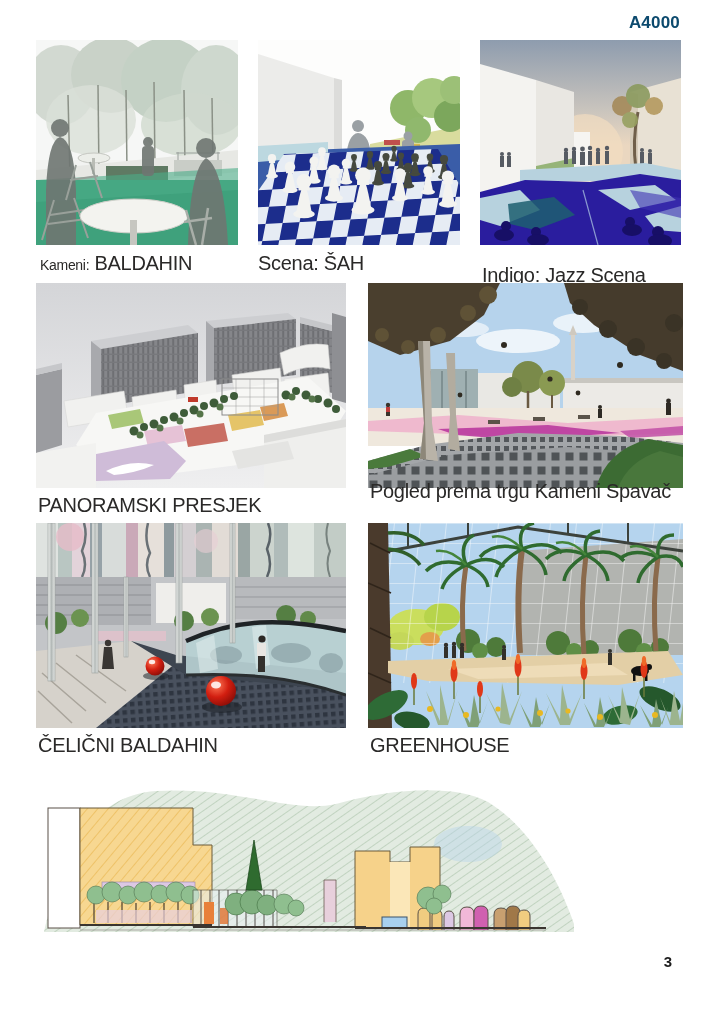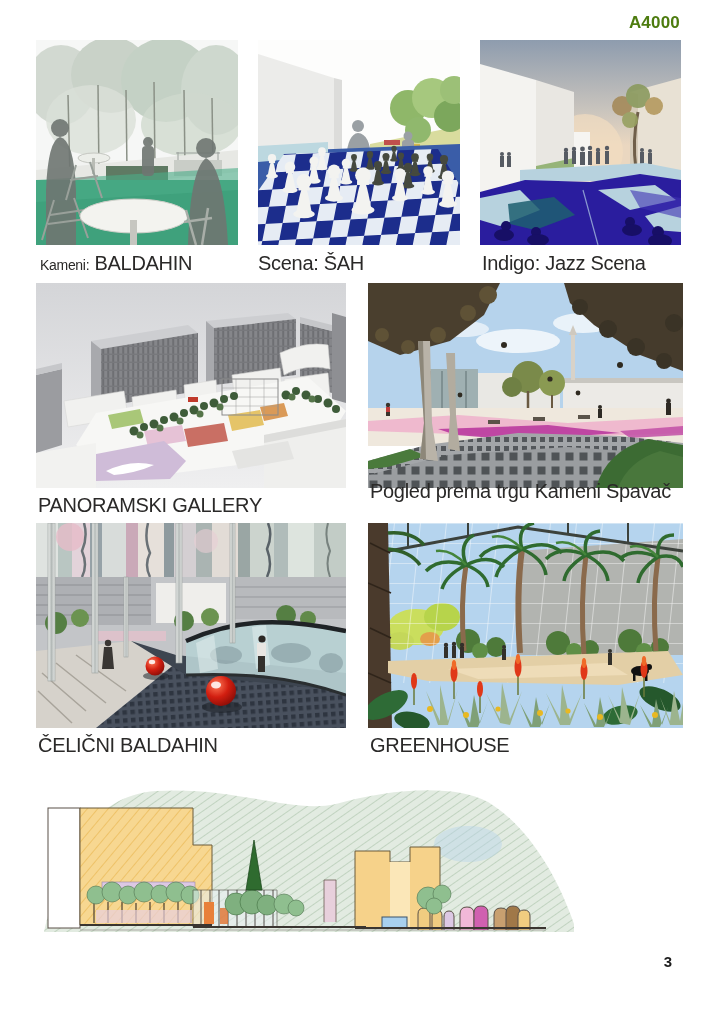--- a/index.html
+++ b/index.html
@@ -1,18 +1,18 @@
 <!DOCTYPE html>
 <html><head>
 <meta charset="utf-8">
 <style>
   html,body{margin:0;padding:0;background:#ffffff;}
   .page{position:relative;width:717px;height:1024px;background:#fff;overflow:hidden;
         font-family:"Liberation Sans",sans-serif;color:#272625;}
-  .code{position:absolute;top:13px;right:37px;font-size:17px;font-weight:bold;color:#4d7c0f;letter-spacing:.2px;}
+  .code{position:absolute;top:13px;right:37px;font-size:17px;font-weight:bold;color:#0c4a6e;letter-spacing:.2px;}
   .fig{position:absolute;margin:0;padding:0;}
   .fig svg{display:block;width:100%;height:100%;}
   .cap{position:absolute;font-size:20px;color:#2a2928;letter-spacing:-.3px;white-space:nowrap;}
   .cap-sm{font-size:14px;}
   .cap-lg{font-size:20px;}
   .pagenum{position:absolute;top:953px;right:45px;font-size:15px;font-weight:bold;color:#1c1c1c;}
 </style>
 </head>
 <body>
 
@@ -205,21 +205,21 @@
           <ellipse cx="152" cy="190" rx="10" ry="6"></ellipse>
         <circle cx="178" cy="192" r="6"></circle>
           <ellipse cx="180" cy="201" rx="12" ry="7"></ellipse>
       </g>
       <polygon points="150,150 201,158 201,178 160,168" fill="#3f32b2" opacity=".6"></polygon>
     </svg>
   </figure>
 
   <div class="cap" style="left:40px;top:252px"><span class="cap-sm">Kameni:</span> <span class="cap-lg">BALDAHIN</span></div>
   <div class="cap" style="left:258px;top:252px">Scena: ŠAH</div>
-  <div class="cap" style="left:482px;top:252px">Indigo: Jazz Scena</div>
+  <div class="cap" style="left:482px;top:264px">Indigo: Jazz Scena</div>
 
   <figure class="fig" style="left:36px;top:283px;width:310px;height:205px">
     <svg viewBox="0 0 310 205" preserveAspectRatio="none">
       <defs>
         <pattern id="p4s" width="5" height="8" patternUnits="userSpaceOnUse">
           <rect width="5" height="8" fill="#85868a"></rect>
             <rect x="1.2" width="2" height="8" fill="#6e6f73"></rect>
             <rect y="6.6" width="5" height="1.4" fill="#77787c"></rect>
         </pattern>
         <linearGradient id="p4bg" x1="0" y1="0" x2="0" y2="1">
@@ -384,21 +384,21 @@
           <circle cx="92" cy="112" r="2.4"></circle>
           <circle cx="252" cy="82" r="3"></circle>
           <circle cx="210" cy="110" r="2.4"></circle>
         </g>
       <path d="M50,58 L62,58 L64,140 L70,178 L52,176 L56,140 Z" fill="#b9b3a8"></path>
       <path d="M50,58 L55,58 L58,176 L52,176 L56,140 Z" fill="#8d8779"></path>
       <path d="M78,70 L87,70 L88,132 L92,168 L80,166 L82,132 Z" fill="#b2ac9f"></path>
     </svg>
   </figure>
 
-  <div class="cap" style="left:38px;top:494px">PANORAMSKI GALLERY</div>
+  <div class="cap" style="left:38px;top:494px">PANORAMSKI PRESJEK</div>
   <div class="cap" style="left:370px;top:480px">Pogled prema trgu Kameni Spavač</div>
 
   <figure class="fig" style="left:36px;top:523px;width:310px;height:205px">
     <svg viewBox="0 0 310 205" preserveAspectRatio="none">
       <defs>
         <pattern id="p6c" width="8" height="8" patternUnits="userSpaceOnUse" patternTransform="rotate(-4)">
             <rect width="8" height="8" fill="#49515e"></rect>
             <rect x="1" y="1" width="4.5" height="4.5" fill="#2e3540"></rect>
           </pattern>
         <radialGradient id="p6r" cx=".35" cy=".3" r=".9">

